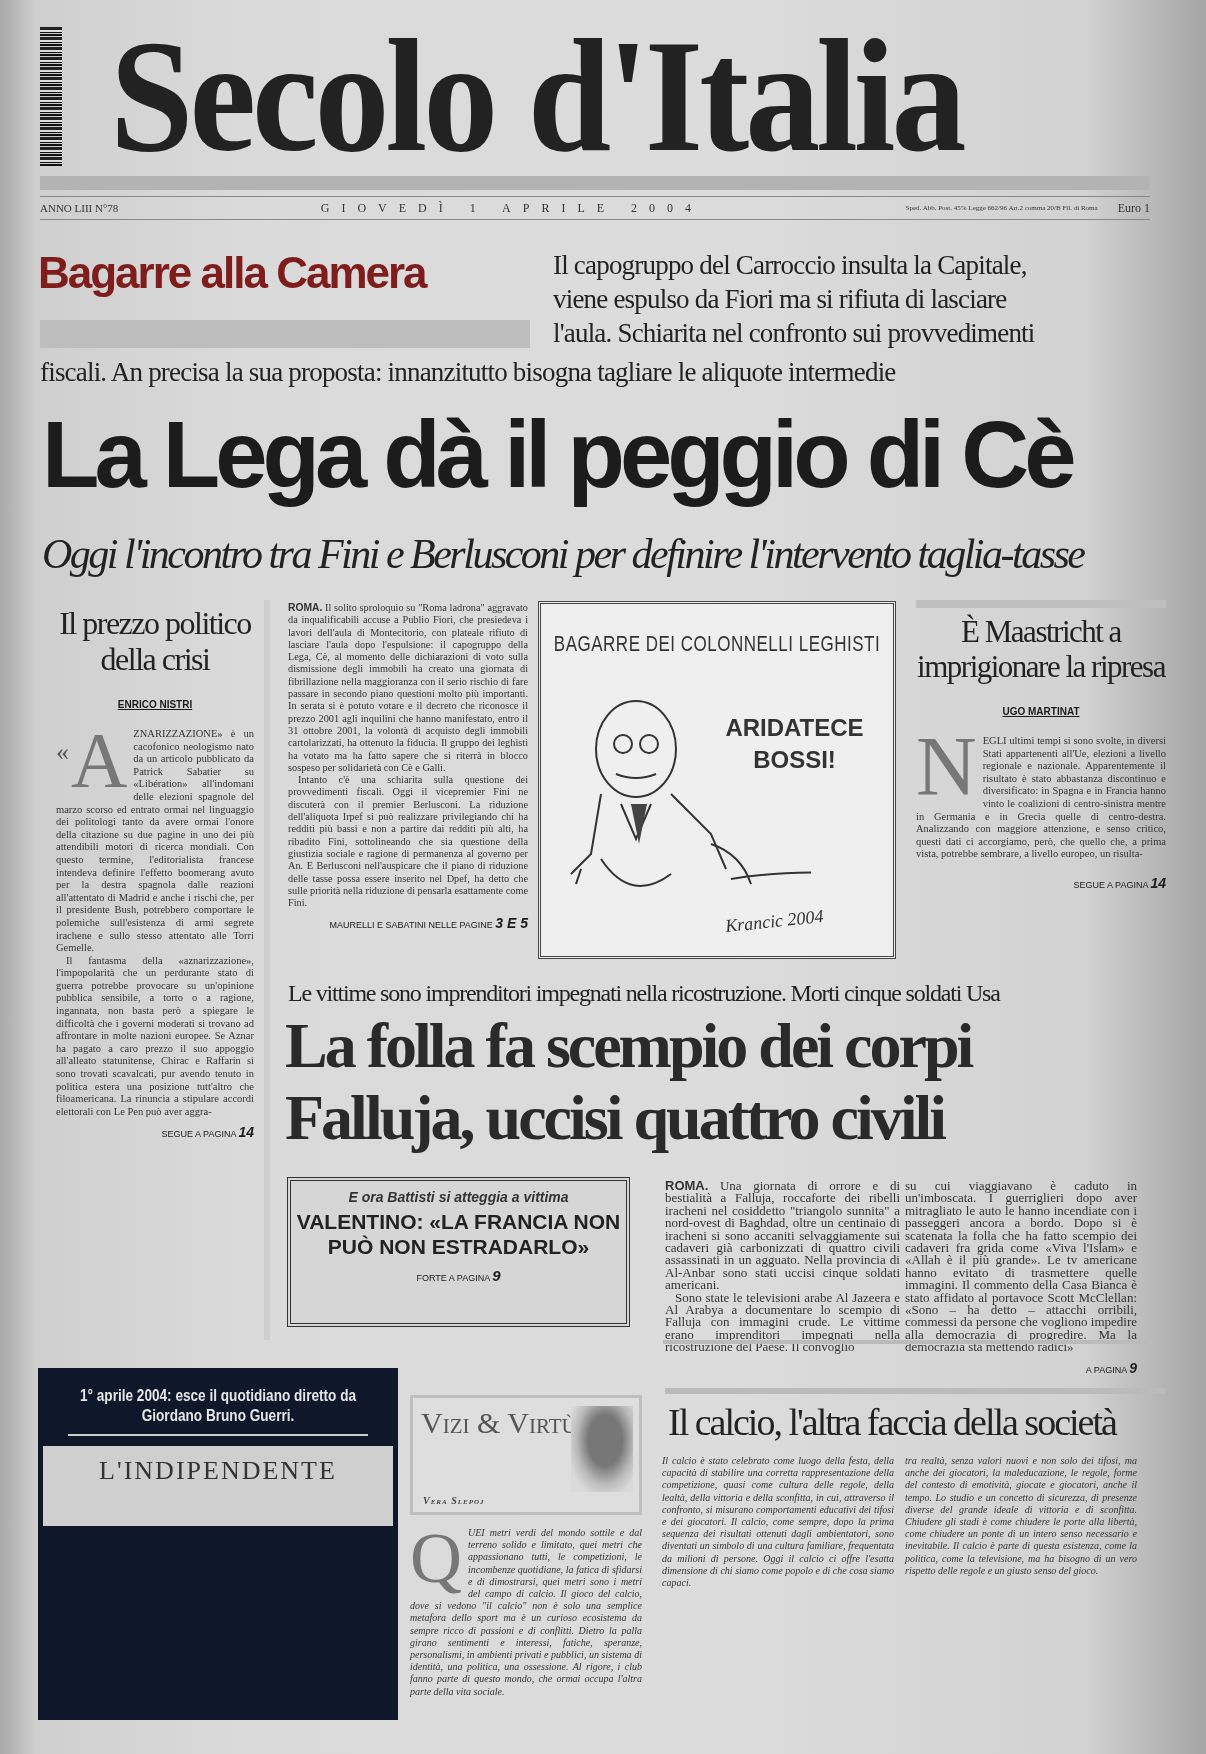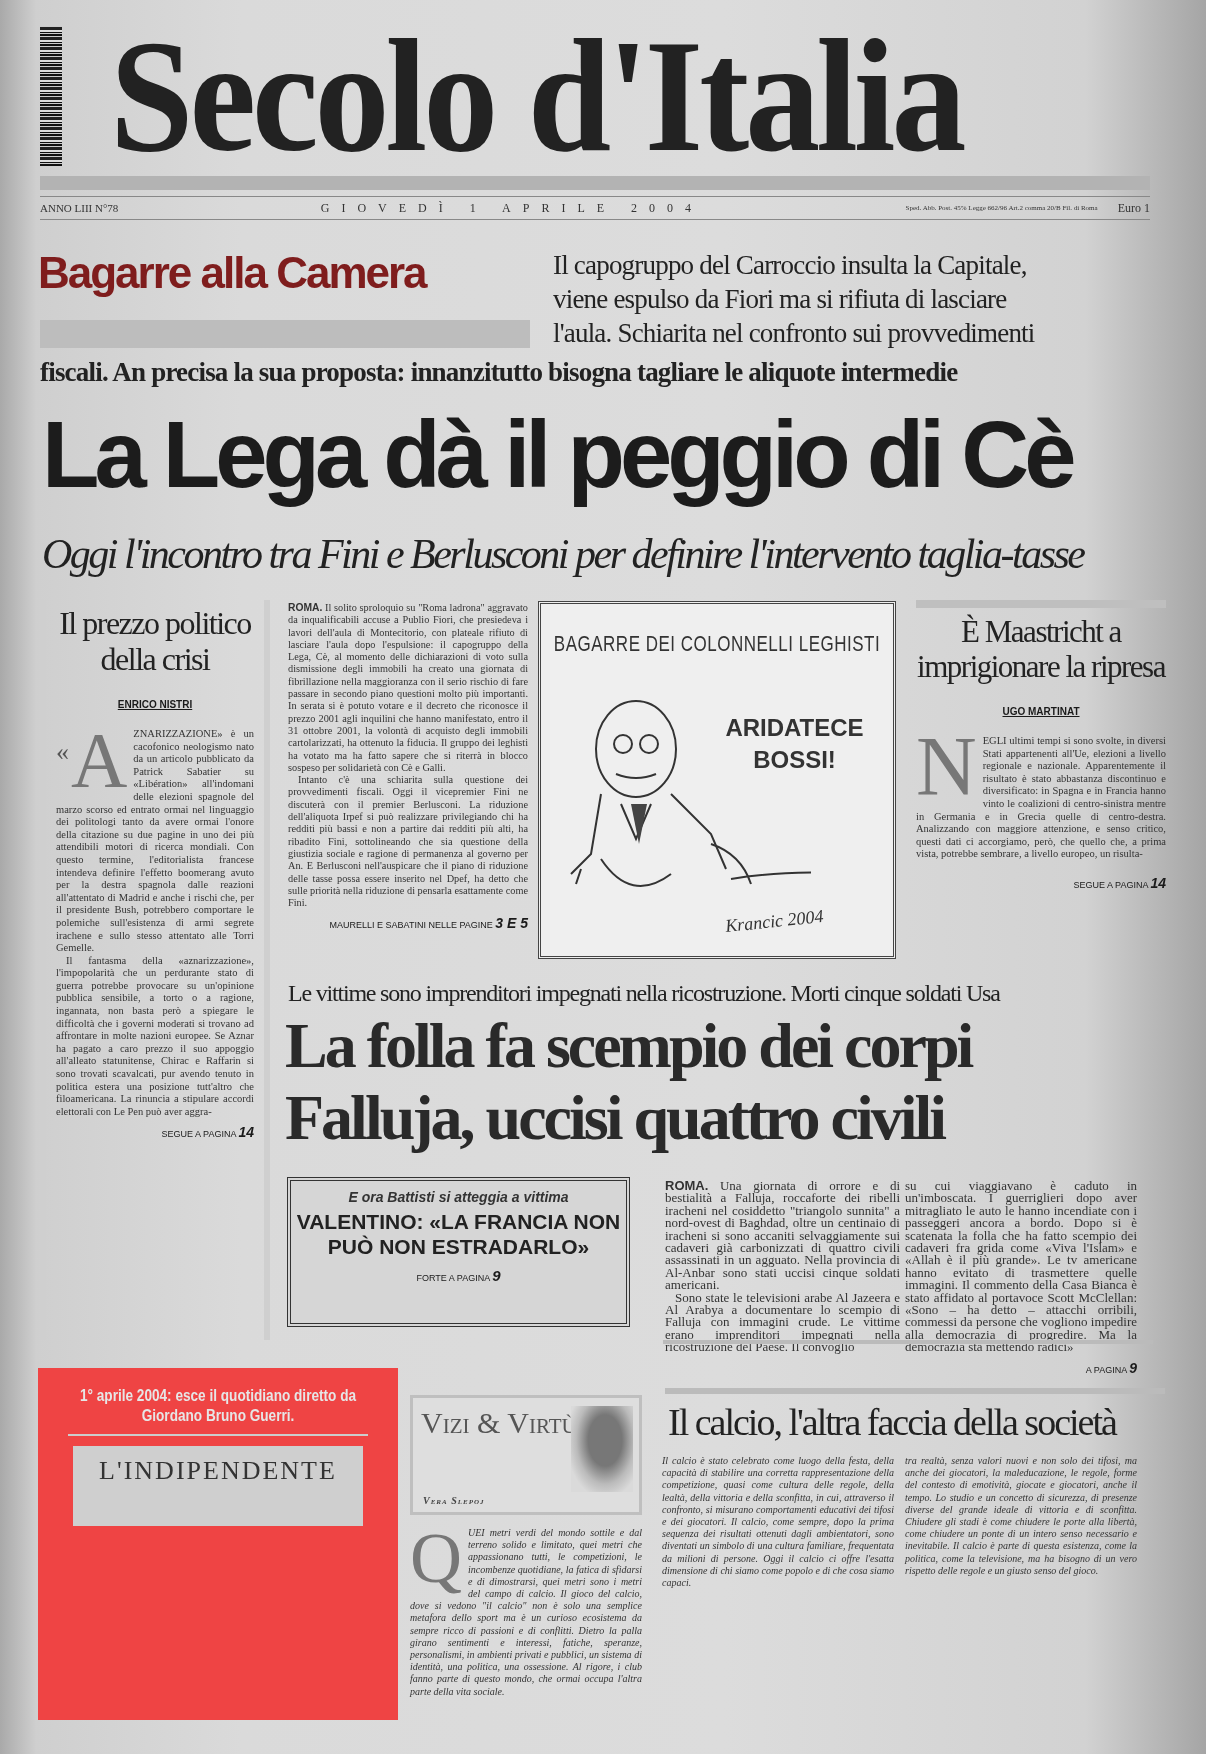--- a/index.html
+++ b/index.html
@@ -39,21 +39,21 @@
     left: 38px; top: 248px; font-family: "Liberation Sans", sans-serif;
     font-weight: bold; font-size: 44px; letter-spacing: -2px; color: #7f1d1d;
   }
   .kicker-bar { left: 40px; top: 320px; width: 490px; height: 28px; background: #bdbdbd; }
   .deck-right {
     left: 553px; top: 248px; width: 600px;
     font-size: 27px; line-height: 34px; letter-spacing: -0.8px; color: #222;
   }
   .deck-cont {
     left: 40px; top: 355px; width: 1120px;
-    font-size: 27px; line-height: 34px; letter-spacing: -0.8px; color: #222; font-weight: bold;
+    font-size: 27px; line-height: 34px; letter-spacing: -0.8px; color: #222;
   }
   .main-head {
     left: 42px; top: 400px; width: 1130px;
     font-family: "Liberation Sans", sans-serif; font-weight: bold;
     font-size: 94px; line-height: 110px; letter-spacing: -5px; color: #1c1c1c;
   }
   .subhead {
     left: 42px; top: 530px; width: 1130px;
     font-style: italic; font-size: 42px; letter-spacing: -2.5px; color: #222;
   }
@@ -91,25 +91,25 @@
   .box-battisti .k { font-style: italic; font-weight: bold; font-size: 14px; color: #333; }
   .box-battisti .h { font-weight: bold; font-size: 21px; line-height: 25px; margin-top: 4px; color: #222; }
   .box-battisti .c { font-size: 9px; margin-top: 8px; }
   .box-battisti .c b { font-size: 15px; font-style: italic; }
 
   .falluja-c1 { left: 665px; top: 1180px; width: 235px; }
   .falluja-c2 { left: 905px; top: 1180px; width: 232px; }
   .falluja-c1 .body-text, .falluja-c2 .body-text { font-size: 13px; line-height: 12.4px; }
 
   
-  .ad { left: 38px; top: 1368px; width: 360px; height: 352px; background: #ef4444; color: #e6e6e6; text-align: center; }
+  .ad { left: 38px; top: 1368px; width: 360px; height: 352px; background: #0f172a; color: #e6e6e6; text-align: center; }
   .ad .top { font-family: "Liberation Sans", sans-serif; font-weight: bold; font-size: 16px; line-height: 20px; padding-top: 18px; transform: scaleX(0.85); }
   .ad .line { width: 300px; height: 2px; background: #ccc; margin: 8px auto 6px; }
   .ad .big { font-family: "Liberation Mono", monospace; font-weight: bold; font-size: 44px; line-height: 54px; letter-spacing: -2px; }
-  .ad .paper { width: 290px; height: 80px; background: #cfcfcf; margin: 10px auto 0; color: #333; font-size: 26px; letter-spacing: 2px; padding-top: 10px; }
+  .ad .paper { width: 350px; height: 80px; background: #cfcfcf; margin: 10px auto 0; color: #333; font-size: 26px; letter-spacing: 2px; padding-top: 10px; }
 
   
   .vizi { left: 410px; top: 1395px; width: 232px; }
   .vizi-box { height: 120px; border: 3px solid #bfbfbf; background: #dedede; position: relative; }
   .vizi-title { position: absolute; left: 8px; top: 8px; font-size: 30px; line-height: 34px; color: #555; font-variant: small-caps; }
   .vizi-author { position: absolute; left: 10px; bottom: 6px; font-style: italic; font-weight: bold; font-size: 10px; letter-spacing: 1px; color: #444; font-variant: small-caps; }
   .vizi-photo { position: absolute; right: 6px; top: 8px; width: 62px; height: 86px; background: radial-gradient(ellipse at 55% 40%, #777 0 35%, #bbb 60%, #dadada 80%); }
   .vizi .body-text { font-style: italic; font-size: 10px; line-height: 12.2px; margin-top: 12px; }
   .vizi .dropcap { font-style: normal; }
 

